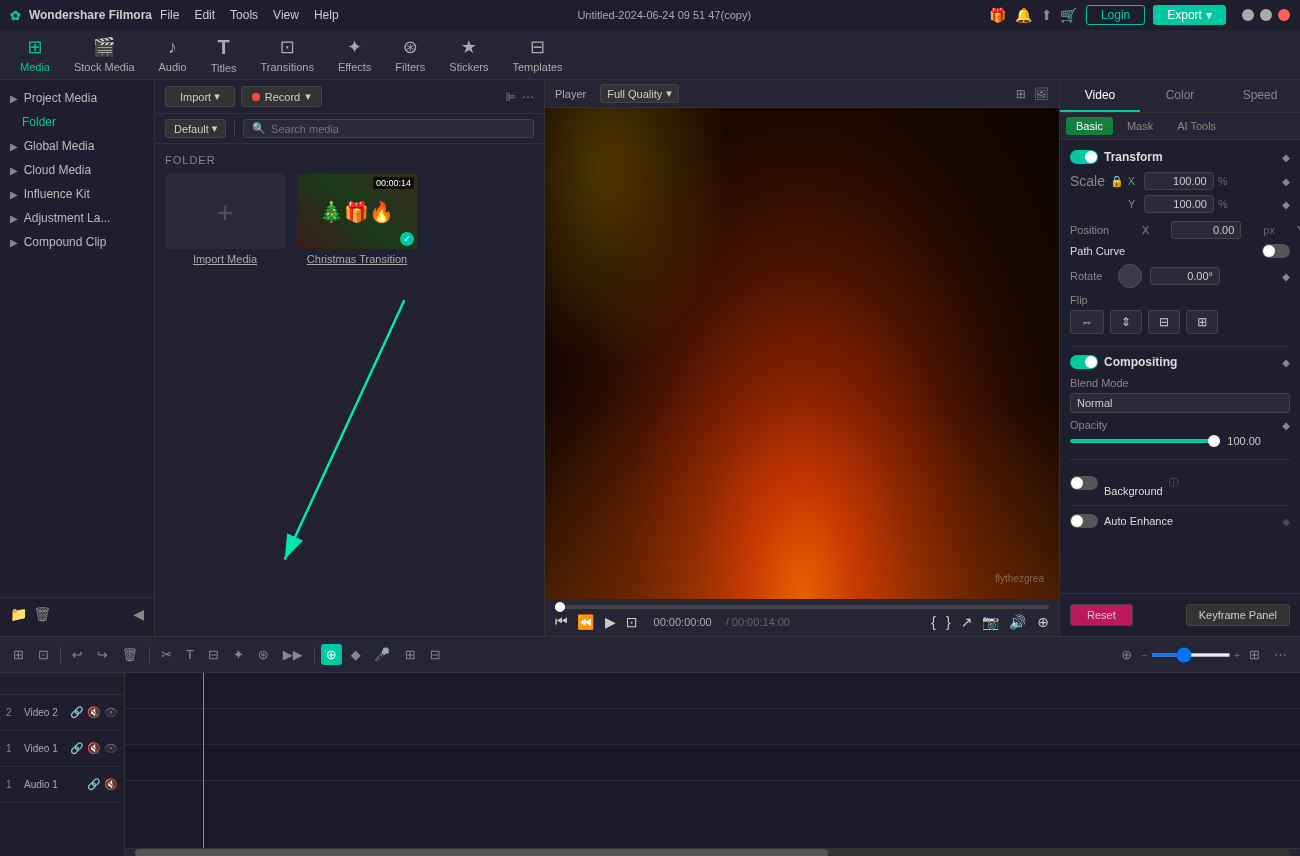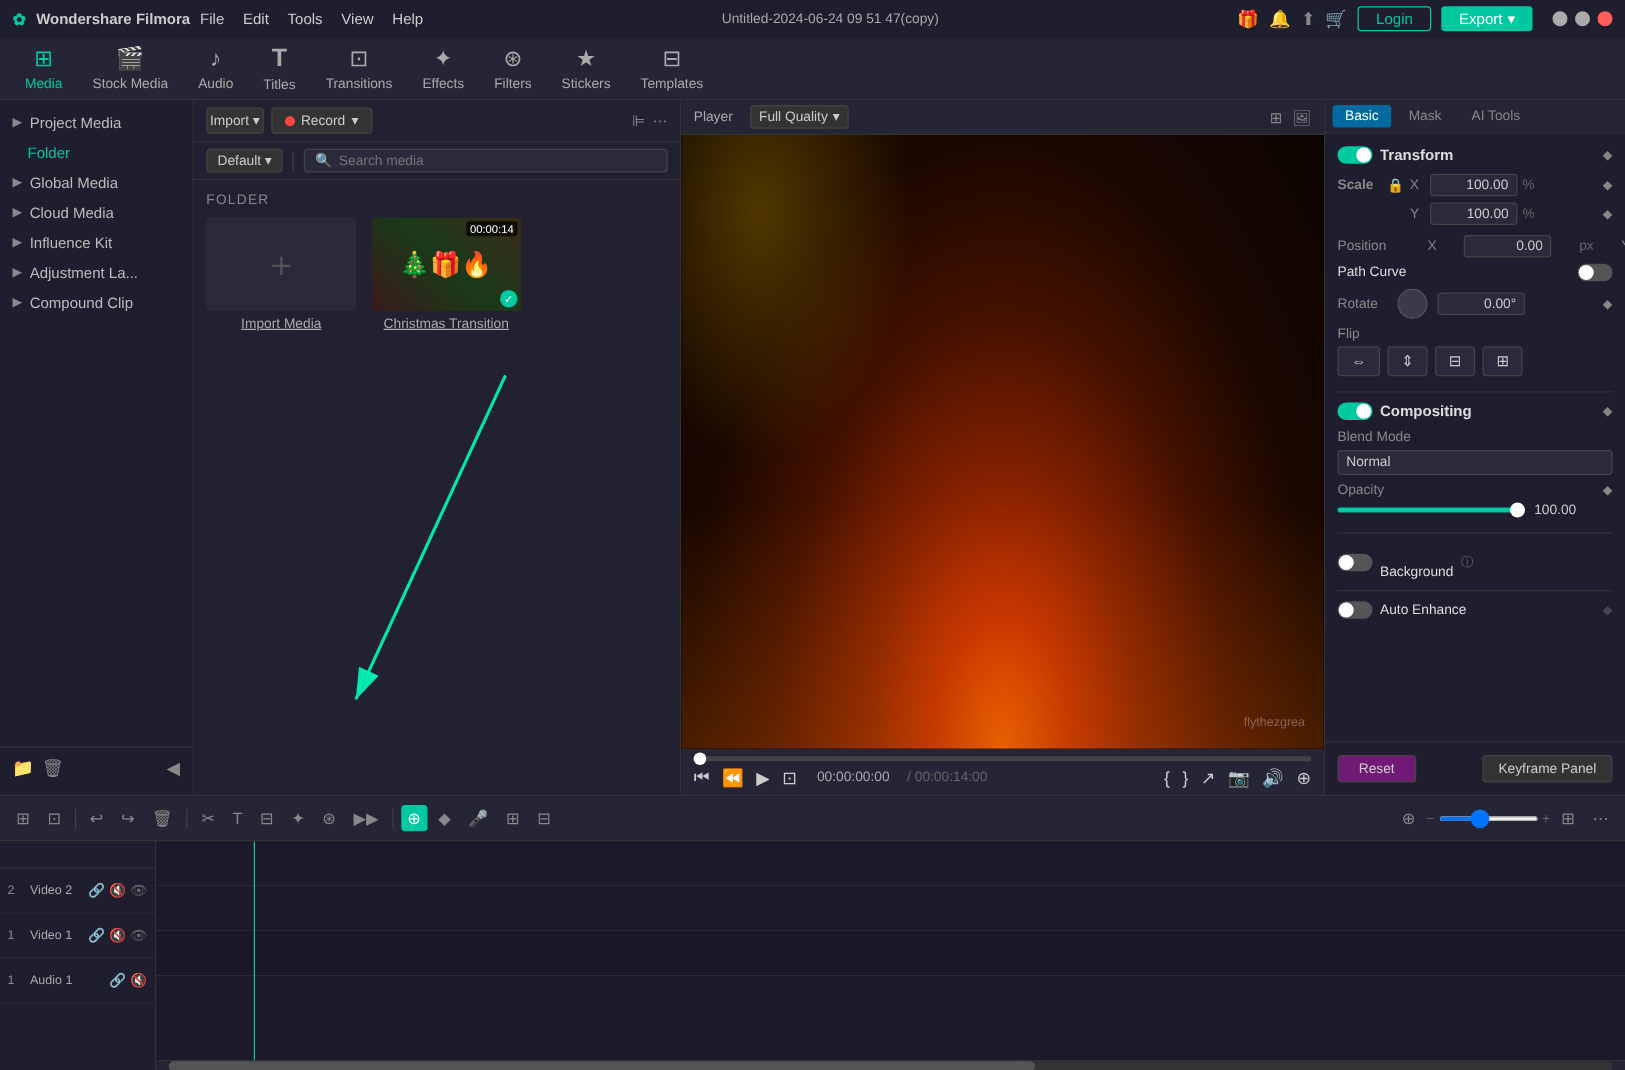--- a/index.html
+++ b/index.html
@@ -33,21 +33,21 @@
     #left-panel { width: 155px; background: #1e1e2e; flex-shrink: 0; border-right: 1px solid #333; display: flex; flex-direction: column; padding: 6px 0; }
     .panel-item { display: flex; align-items: center; gap: 6px; padding: 5px 10px; cursor: pointer; border-radius: 3px; color: #bbb; font-size: 12px; }
     .panel-item .arrow { color: #888; font-size: 10px; }
     .panel-item.folder-item { color: #00c8a0; padding-left: 22px; font-size: 12px; }
     .panel-bottom { margin-top: auto; display: flex; gap: 6px; padding: 8px 10px; border-top: 1px solid #333; align-items: center; }
     .panel-bottom-icon { color: #888; cursor: pointer; font-size: 14px; }
 
     
     #media-panel { width: 390px; background: #212131; flex-shrink: 0; border-right: 1px solid #333; display: flex; flex-direction: column; }
     #media-toolbar { display: flex; align-items: center; gap: 6px; padding: 6px 10px; border-bottom: 1px solid #333; }
-    .import-btn { background: #333; border: 1px solid #444; color: #ccc; padding: 3px 2px; border-radius: 3px; cursor: pointer; font-size: 11px; display: flex; align-items: center; gap: 3px; justify-content: space-between; }
+    .import-btn { background: #333; border: 1px solid #444; color: #ccc; padding: 3px 14px; border-radius: 3px; cursor: pointer; font-size: 11px; display: flex; align-items: center; gap: 3px; justify-content: space-between; }
     .record-btn { background: #333; border: 1px solid #444; color: #ccc; padding: 3px 10px; border-radius: 3px; cursor: pointer; font-size: 11px; display: flex; align-items: center; gap: 5px; }
     .record-dot { width: 8px; height: 8px; background: #ff4444; border-radius: 50%; }
     .media-toolbar-right { margin-left: auto; display: flex; gap: 6px; color: #888; cursor: pointer; }
     .search-row { display: flex; align-items: center; padding: 5px 10px; gap: 8px; border-bottom: 1px solid #333; }
     .default-btn { background: #333; border: 1px solid #444; color: #ccc; padding: 2px 8px; border-radius: 3px; cursor: pointer; font-size: 11px; display: flex; align-items: center; gap: 3px; }
     .divider-v { width: 1px; height: 16px; background: #444; }
     .search-box { display: flex; align-items: center; gap: 5px; flex: 1; background: #2a2a3a; border: 1px solid #444; border-radius: 3px; padding: 2px 8px; }
     .search-box input { background: transparent; border: none; outline: none; color: #aaa; font-size: 11px; width: 100%; }
     #media-content { flex: 1; padding: 10px; overflow-y: auto; }
     .folder-label { font-size: 11px; color: #888; margin-bottom: 8px; letter-spacing: 1px; }
@@ -80,21 +80,21 @@
     .time-separator { color: #666; margin: 0 4px; }
     .ctrl-right { margin-left: auto; display: flex; gap: 10px; align-items: center; }
 
     
     #right-panel { width: 240px; background: #1e1e2e; flex-shrink: 0; display: flex; flex-direction: column; overflow-y: auto; }
     #right-tabs { display: flex; background: #252535; border-bottom: 1px solid #333; }
     .rtab { flex: 1; text-align: center; padding: 8px 4px; cursor: pointer; font-size: 12px; color: #888; }
     .rtab.active { color: #fff; border-bottom: 2px solid #00c8a0; }
     #right-subtabs { display: flex; background: #252535; border-bottom: 1px solid #333; padding: 4px 6px; gap: 4px; }
     .rsubtab { padding: 3px 10px; border-radius: 3px; cursor: pointer; font-size: 11px; color: #888; }
-    .rsubtab.active { background: #0369a1; color: #fff; }
+    .rsubtab.active { background: #15803d; color: #fff; }
     #right-content { padding: 10px; flex: 1; }
     .prop-section { margin-bottom: 12px; }
     .prop-section-header { display: flex; align-items: center; gap: 6px; margin-bottom: 8px; }
     .prop-section-title { color: #ddd; font-size: 12px; font-weight: bold; }
     .toggle-on { width: 28px; height: 14px; background: #00c8a0; border-radius: 7px; position: relative; cursor: pointer; }
     .toggle-on::after { content: ''; width: 12px; height: 12px; background: #fff; border-radius: 50%; position: absolute; right: 1px; top: 1px; }
     .toggle-off { width: 28px; height: 14px; background: #555; border-radius: 7px; position: relative; cursor: pointer; }
     .toggle-off::after { content: ''; width: 12px; height: 12px; background: #fff; border-radius: 50%; position: absolute; left: 1px; top: 1px; }
     .diamond-btn { color: #888; font-size: 10px; margin-left: auto; cursor: pointer; }
     .prop-input { background: #2a2a3a; border: 1px solid #444; color: #ccc; padding: 2px 6px; border-radius: 3px; font-size: 11px; width: 70px; text-align: right; }
@@ -106,21 +106,21 @@
     .flip-row { display: flex; gap: 6px; margin-bottom: 6px; }
     .flip-btn { background: #2a2a3a; border: 1px solid #444; color: #ccc; padding: 4px 10px; border-radius: 3px; cursor: pointer; font-size: 12px; }
     .slider-row { display: flex; align-items: center; gap: 6px; margin-bottom: 6px; }
     .slider { -webkit-appearance: none; width: 150px; height: 4px; background: linear-gradient(to right, #00c8a0 0%, #00c8a0 100%, #444 100%); border-radius: 2px; cursor: pointer; outline: none; }
     .slider::-webkit-slider-thumb { -webkit-appearance: none; width: 12px; height: 12px; background: #fff; border-radius: 50%; }
     .prop-value { color: #ccc; font-size: 11px; min-width: 35px; text-align: right; }
     .section-divider { height: 1px; background: #333; margin: 8px 0; }
     .prop-toggle-row { display: flex; align-items: center; gap: 6px; margin-bottom: 6px; }
     .info-icon { color: #666; font-size: 10px; cursor: pointer; }
     .bottom-btns { display: flex; gap: 8px; padding: 10px; border-top: 1px solid #333; }
-    .reset-btn { background: #701a75; border: 1px solid #444; color: #ccc; padding: 4px 16px; border-radius: 3px; cursor: pointer; font-size: 11px; }
+    .reset-btn { background: #be185d; border: 1px solid #444; color: #ccc; padding: 4px 16px; border-radius: 3px; cursor: pointer; font-size: 11px; }
     .keyframe-btn { background: #333; border: 1px solid #444; color: #ccc; padding: 4px 12px; border-radius: 3px; cursor: pointer; font-size: 11px; margin-left: auto; }
 
     
     #timeline { height: 220px; background: #1a1a2a; flex-shrink: 0; border-top: 1px solid #333; display: flex; flex-direction: column; }
     #timeline-toolbar { display: flex; align-items: center; padding: 4px 8px; background: #252535; border-bottom: 1px solid #333; gap: 4px; height: 36px; }
     .tl-btn { background: none; border: none; color: #888; cursor: pointer; padding: 3px 5px; border-radius: 3px; font-size: 13px; }
     .tl-btn.active { background: #00c8a0; color: #fff; }
     .tl-separator { width: 1px; height: 16px; background: #444; margin: 0 2px; }
     .tl-right { margin-left: auto; display: flex; gap: 4px; align-items: center; }
     #timeline-main { display: flex; flex: 1; overflow: hidden; }
@@ -364,36 +364,41 @@
           <button class="ctrl-btn">↗</button>
           <button class="ctrl-btn">📷</button>
           <button class="ctrl-btn">🔊</button>
           <button class="ctrl-btn">⊕</button>
         </div>
       </div>
     </div>
   </div>
 
   <div id="right-panel">
+    <div id="right-tabs">
+      <div class="rtab active">Video</div>
+      <div class="rtab">Color</div>
+      <div class="rtab">Speed</div>
+    </div>
     <div id="right-subtabs">
       <div class="rsubtab active">Basic</div>
       <div class="rsubtab">Mask</div>
       <div class="rsubtab">AI Tools</div>
     </div>
     <div id="right-content">
 
       <div class="prop-section">
         <div class="prop-section-header">
           <div class="toggle-on"></div>
           <span class="prop-section-title">Transform</span>
           <span class="diamond-btn">◆</span>
         </div>
 
         <div style="display:flex;align-items:center;gap:4px;margin-bottom:5px;">
-          <span style="color:#888;font-size:11px;min-width:36px;font-weight:bold;">Scale</span>
+          <span style="color:#888;font-size:14px;min-width:36px;">Scale</span>
           <span class="lock-icon">🔒</span>
           <span style="color:#888;font-size:11px;min-width:12px;">X</span>
           <input class="prop-input" type="text" value="100.00" style="">
           <span class="prop-unit">%</span>
           <span class="diamond-btn">◆</span>
         </div>
         <div style="display:flex;align-items:center;gap:4px;margin-bottom:8px;">
           <span style="min-width:36px;"></span>
           <span style="min-width:14px;"></span>
           <span style="color:#888;font-size:11px;min-width:12px;">Y</span>

